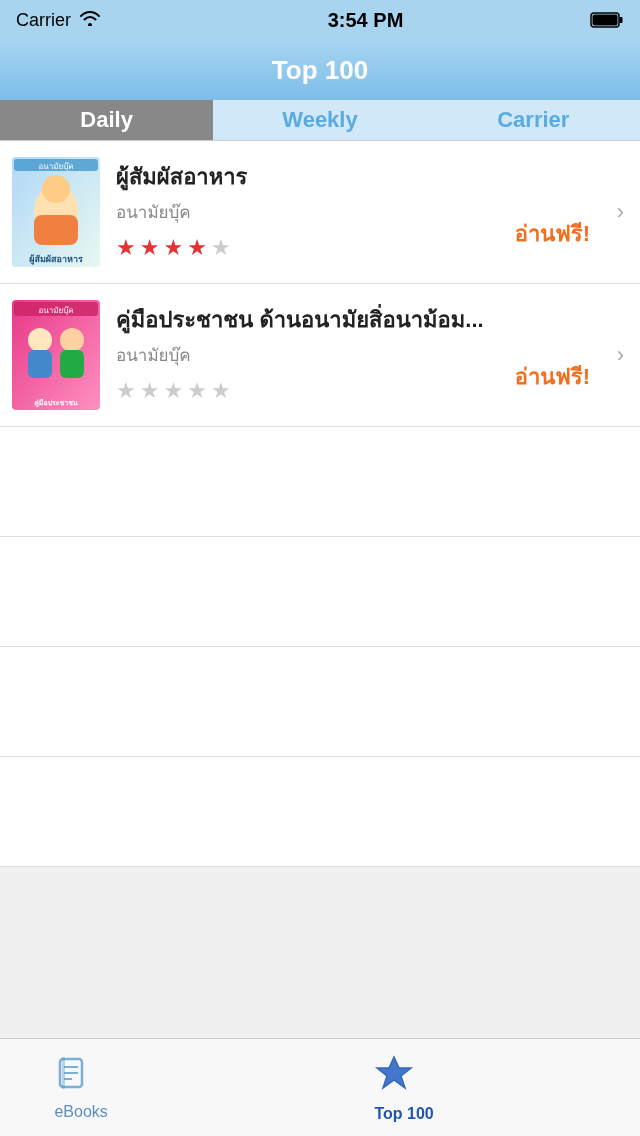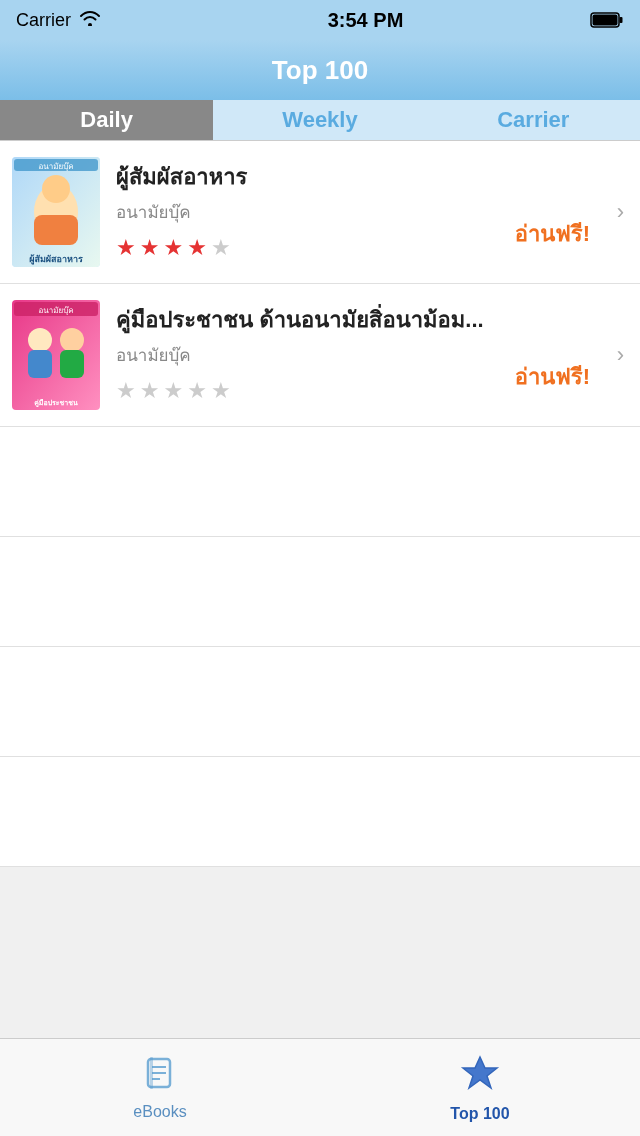--- a/index.html
+++ b/index.html
@@ -151,21 +151,20 @@
       height: 98px;
       background: #f8f8f8;
       border-top: 1px solid #ccc;
       display: flex;
       align-items: center;
       justify-content: space-around;
     }
     .bottom-tab {
       display: flex;
       flex-direction: column;
-      align-items: center;
       gap: 4px;
       cursor: pointer;
       width: 33%;
     }
     .bottom-tab-label {
       font-size: 16px;
       color: #5a8fc0;
     }
     .bottom-tab.active .bottom-tab-label {
       color: #2266aa;

